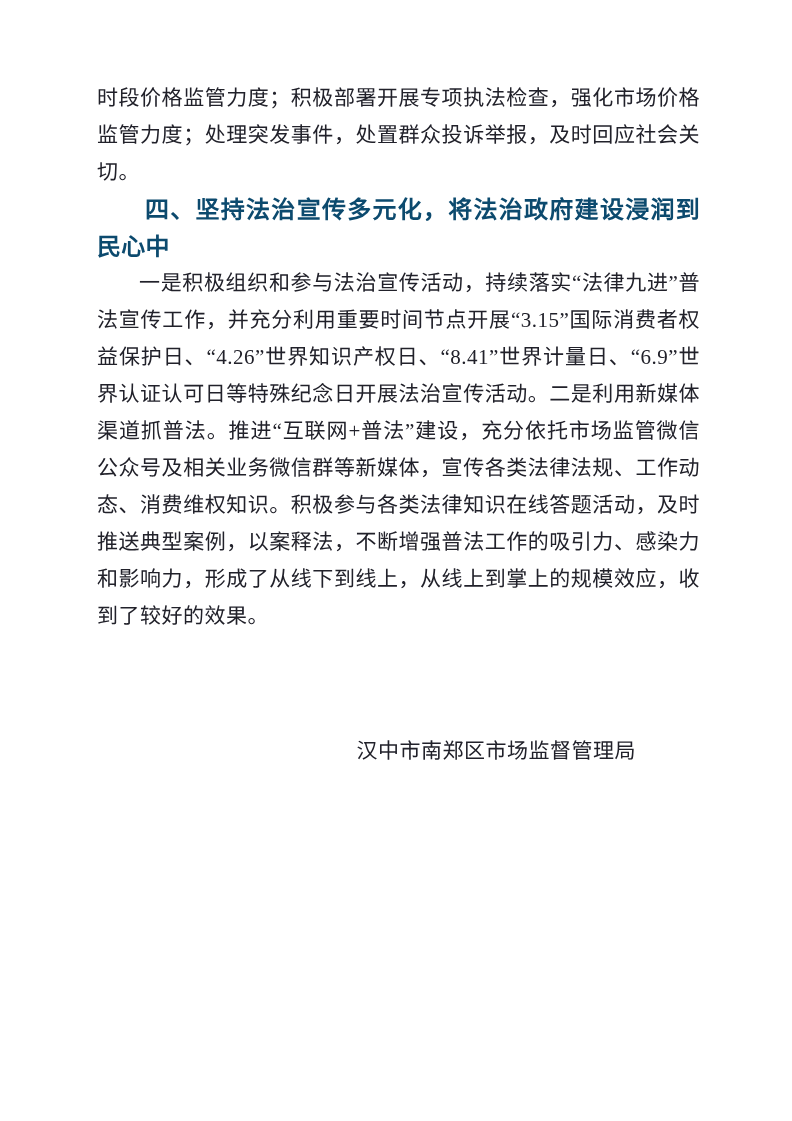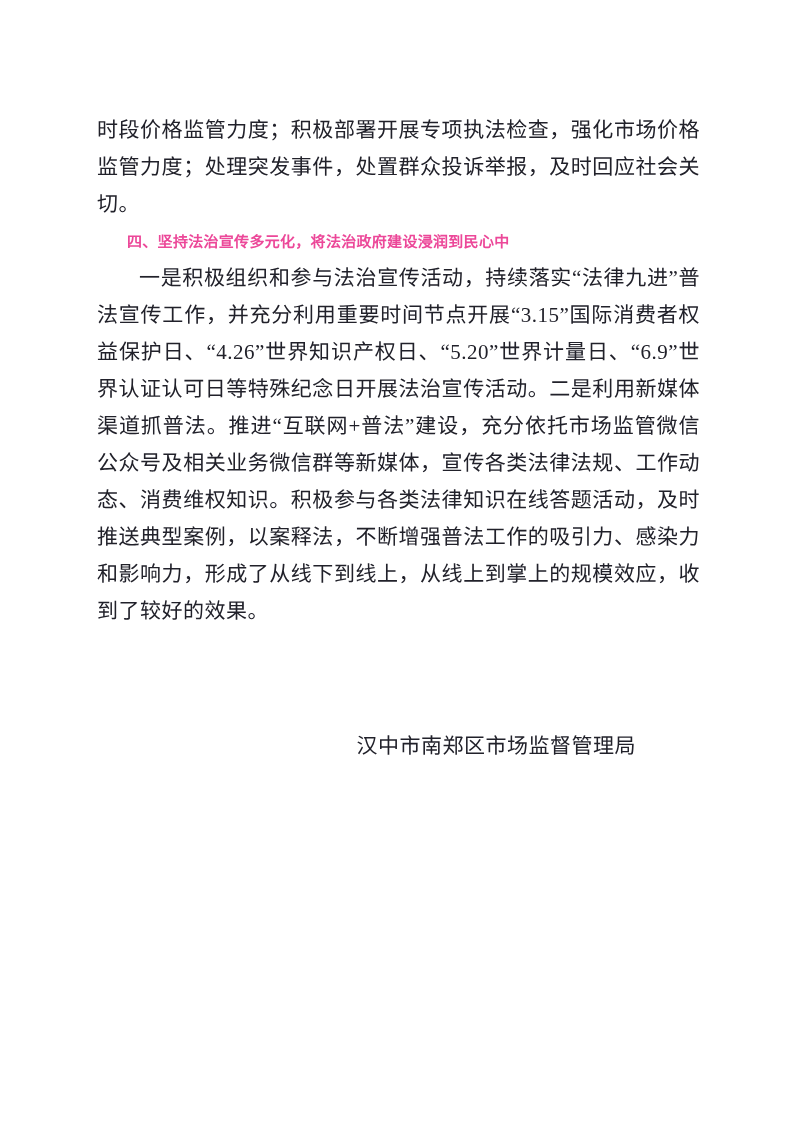--- a/index.html
+++ b/index.html
@@ -28,32 +28,32 @@
     font-size: 21px;
     line-height: 37px;
     letter-spacing: 0.5px;
     text-align: justify;
     text-justify: inter-ideograph;
   }
   .para {
     margin: 0;
   }
   .para.first {
-    margin-top: 112px;
+    margin-top: 80px;
   }
   .para.indent {
     text-indent: 2em;
   }
   .heading {
     margin: 0;
     text-indent: 2em;
     font-family: "Liberation Sans", "DejaVu Sans", sans-serif;
     font-weight: 700;
-    color: #ec4899;
-    font-size: 15px;
+    color: #0c4a6e;
+    font-size: 24px;
     line-height: 37px;
     letter-spacing: 0.3px;
   }
   .signature {
     margin-top: 98px;
     margin-left: auto;
     margin-right: 64px;
     width: -moz-fit-content;
     width: fit-content;
     text-align: right;
@@ -72,21 +72,21 @@
 </head>
 <body>
 
 <div class="page">
   <div class="content">
 
     <p class="para first">时段价格监管力度；积极部署开展专项执法检查，强化市场价格监管力度；处理突发事件，处置群众投诉举报，及时回应社会关切。</p>
 
     <p class="heading">四、坚持法治宣传多元化，将法治政府建设浸润到民心中</p>
 
-    <p class="para indent">一是积极组织和参与法治宣传活动，持续落实“法律九进”普法宣传工作，并充分利用重要时间节点开展“3.15”国际消费者权益保护日、“4.26”世界知识产权日、“5.20”世界计量日、“6.9”世界认证认可日等特殊纪念日开展法治宣传活动。二是利用新媒体渠道抓普法。推进“互联网+普法”建设，充分依托市场监管微信公众号及相关业务微信群等新媒体，宣传各类法律法规、工作动态、消费维权知识。积极参与各类法律知识在线答题活动，及时推送典型案例，以案释法，不断增强普法工作的吸引力、感染力和影响力，形成了从线下到线上，从线上到掌上的规模效应，收到了较好的效果。</p>
+    <p class="para indent">一是积极组织和参与法治宣传活动，持续落实“法律九进”普法宣传工作，并充分利用重要时间节点开展“3.15”国际消费者权益保护日、“4.26”世界知识产权日、“8.41”世界计量日、“6.9”世界认证认可日等特殊纪念日开展法治宣传活动。二是利用新媒体渠道抓普法。推进“互联网+普法”建设，充分依托市场监管微信公众号及相关业务微信群等新媒体，宣传各类法律法规、工作动态、消费维权知识。积极参与各类法律知识在线答题活动，及时推送典型案例，以案释法，不断增强普法工作的吸引力、感染力和影响力，形成了从线下到线上，从线上到掌上的规模效应，收到了较好的效果。</p>
 
 
     <div class="signature">
       <div class="org">汉中市南郑区市场监督管理局</div>
     </div>
 
   </div>
 </div>
 
 </body></html>

